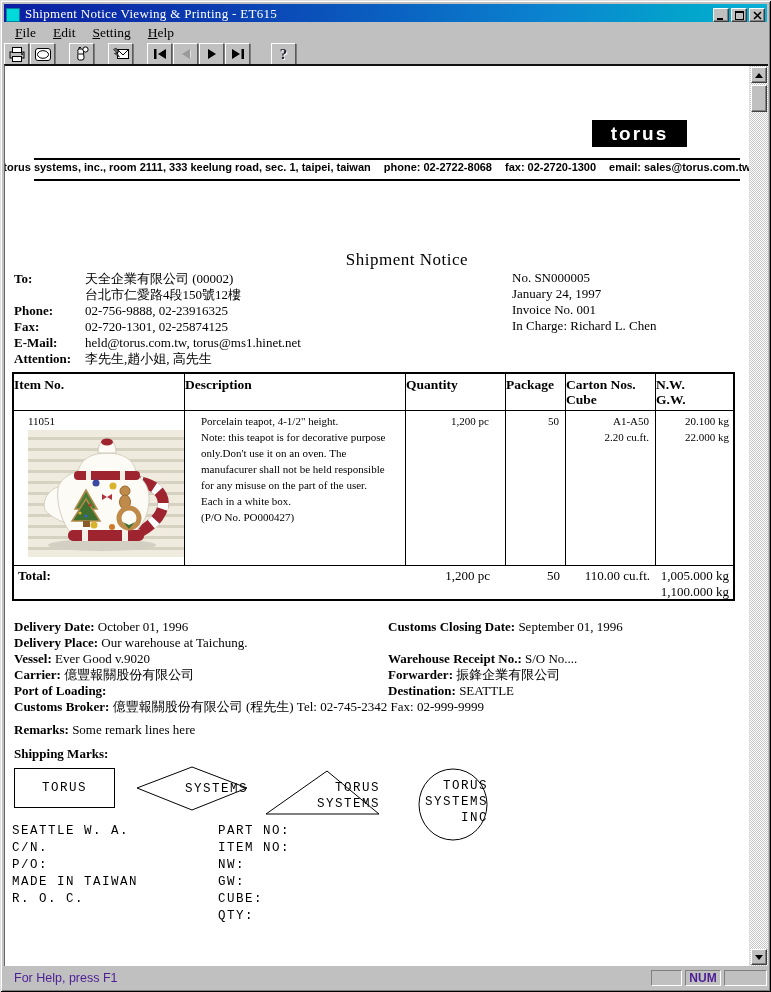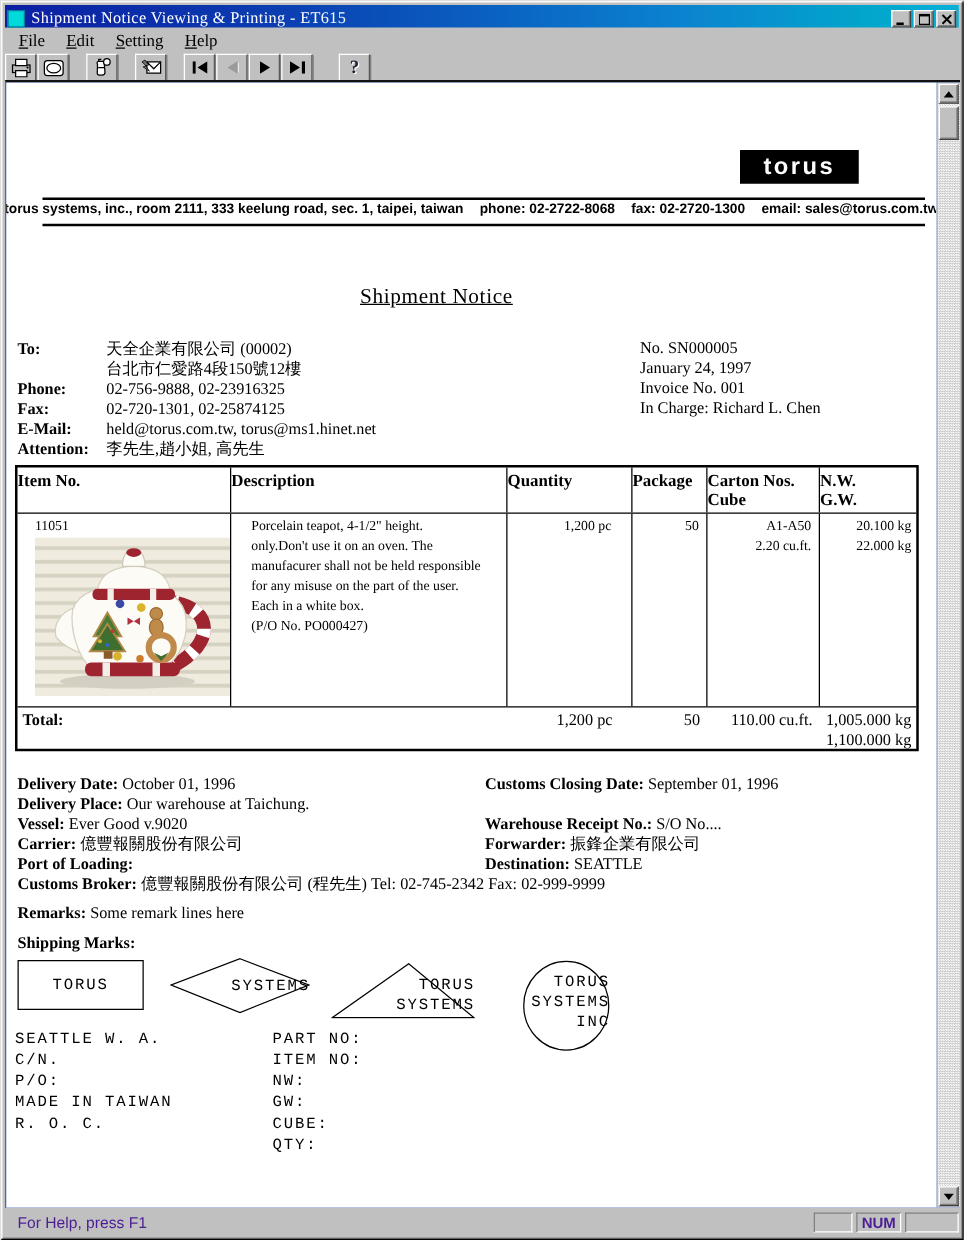--- a/index.html
+++ b/index.html
@@ -55,21 +55,21 @@
   .arr-down { width:0; height:0; border-left:4px solid transparent; border-right:4px solid transparent; border-top:5px solid #000; }
   .thumb { position:absolute; left:1px; right:1px; top:19px; height:27px; background:#c0c0c0;
     border:1px solid; border-color:#fff #404040 #404040 #fff; box-shadow:inset -1px -1px 0 #808080; }
   
   .logo { left:587px; top:54px; width:95px; height:27px; background:#000; color:#fff;
     font-family:"Liberation Sans", sans-serif; font-weight:bold; font-size:19px; letter-spacing:2px;
     display:flex; align-items:center; justify-content:center; }
   .rule { position:absolute; left:29px; width:706px; height:2px; background:#000; }
   .company { position:absolute; left:0; right:0; top:95px; display:flex; justify-content:center; gap:13px;
     font-family:"Liberation Sans", sans-serif; font-weight:bold; font-size:11px; white-space:nowrap; }
-  .doctitle { left:283px; top:161px; width:180px; text-align:left; font-size:17px; text-decoration:underline; letter-spacing:.5px; }
+  .doctitle { left:283px; top:184px; width:180px; text-align:right; font-size:17px; letter-spacing:.5px; }
   .fline { position:absolute; height:16px; line-height:16px; white-space:nowrap; }
   
   .tbl { position:absolute; left:7px; top:306px; width:723px; border:2px solid #000; background:#fff; }
   .trow { display:flex; }
   .cell { border-right:1px solid #000; overflow:hidden; }
   .cell:last-child { border-right:none; }
   .c1{width:171px;} .c2{width:221px;} .c3{width:100px;} .c4{width:60px;} .c5{width:90px;} .c6{width:77px;}
   .thead { height:37px; border-bottom:1px solid #000; }
   .thead .cell { font-weight:bold; font-size:13.5px; text-align:left; padding-top:3px; line-height:15px; }
   .tbody { height:154px; }
@@ -284,20 +284,21 @@
               <polygon points="95,92 101,99 107,92 101,95" fill="#3f6f2e"></polygon>
               <circle cx="68" cy="53" r="3.5" fill="#3b4aa0"></circle>
               <circle cx="85" cy="56" r="3.5" fill="#d8b32c"></circle>
               <path d="M74 64 L79 67 L74 70 Z M84 64 L79 67 L84 70 Z" fill="#b03040"></path>
               <circle cx="66" cy="95" r="3.5" fill="#d8b32c"></circle>
               <circle cx="84" cy="97" r="3" fill="#cf7a2a"></circle>
             </svg>
           </div>
           <div class="cell c2 desc">
             <div>Porcelain teapot, 4-1/2" height.</div>
+            <div>Note: this teapot is for decorative purpose</div>
             <div>only.Don't use it on an oven. The</div>
             <div>manufacurer shall not be held responsible</div>
             <div>for any misuse on the part of the user.</div>
             <div>Each in a white box.</div>
             <div>(P/O No. PO000427)</div>
           </div>
           <div class="cell c3 num">1,200 pc</div>
           <div class="cell c4 num">50</div>
           <div class="cell c5 num">
             <div>A1-A50</div>

